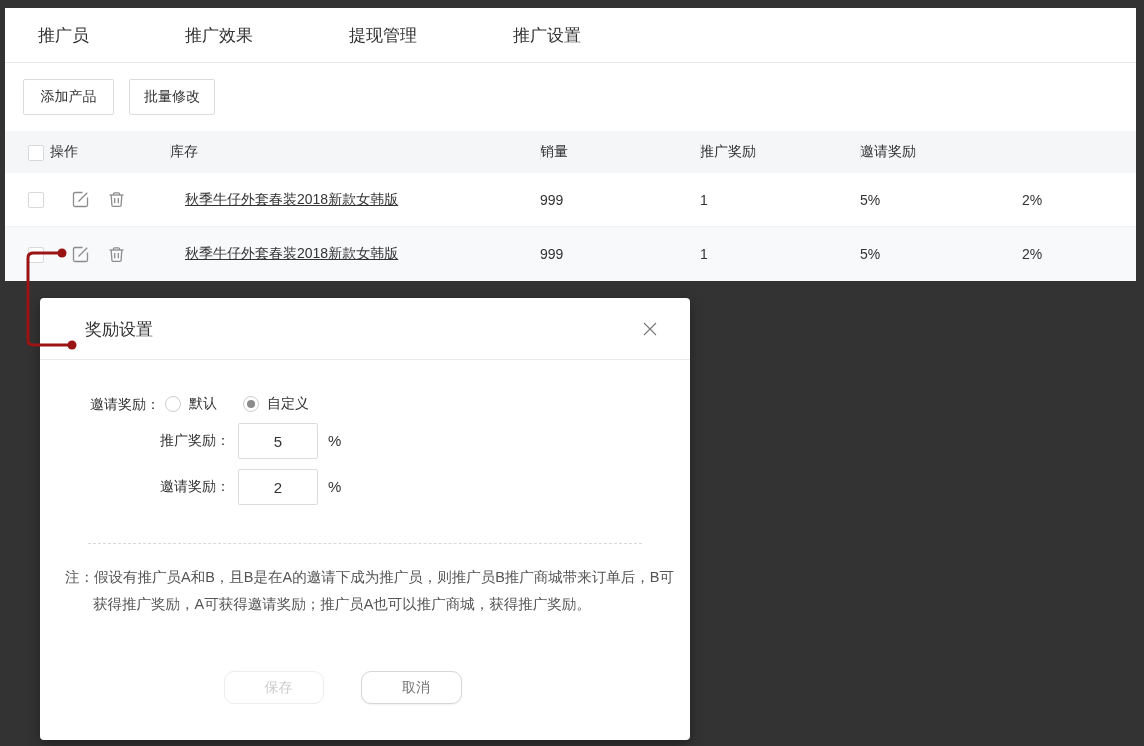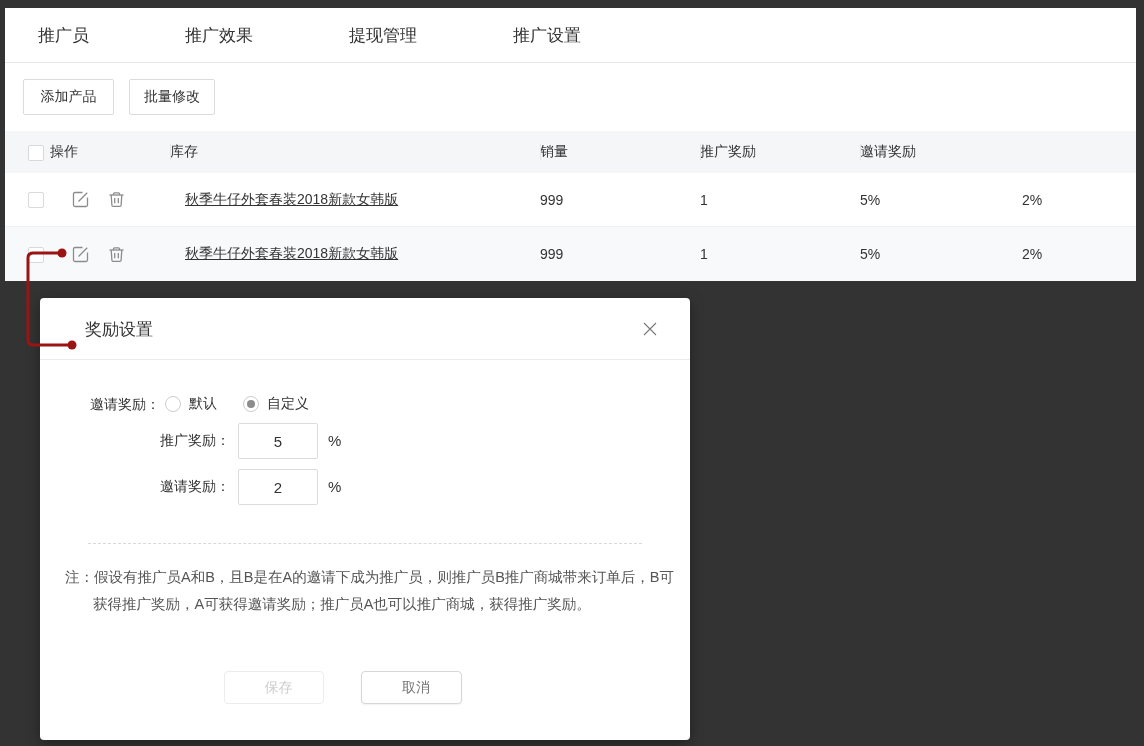--- a/index.html
+++ b/index.html
@@ -100,21 +100,21 @@
   .pct { position:absolute; left:288px; font-size:15px; color:#333; }
 
   .dash-divider {
     position:absolute; left:48px; right:48px; top:245px;
     border-top:1px dashed #d9d9d9;
   }
   .note { position:absolute; left:25px; top:266px; font-size:14.5px; color:#555; line-height:27px; }
   .note .line2 { padding-left:28px; }
 
   .modal-btn {
-    position:absolute; top:373px; height:33px; border-radius:4px; font-size:14px;
+    position:absolute; top:373px; height:33px; border-radius:10px; font-size:14px;
     display:flex; align-items:center; justify-content:center; cursor:pointer;
     background:#fff; font-family:inherit;padding-left:9px;
   }
   #btn-save { left:184px; width:100px; border:1px solid #ececec; color:#cccccc; cursor:not-allowed; }
   #btn-cancel { left:321px; width:101px; border:1px solid #d6d6d6; color:#737373;
                 box-shadow:0 1px 2px rgba(0,0,0,0.06); }
 
   
   .annotation { position:absolute; left:0; top:0; width:1144px; height:746px;
                 pointer-events:none; z-index:50; }

